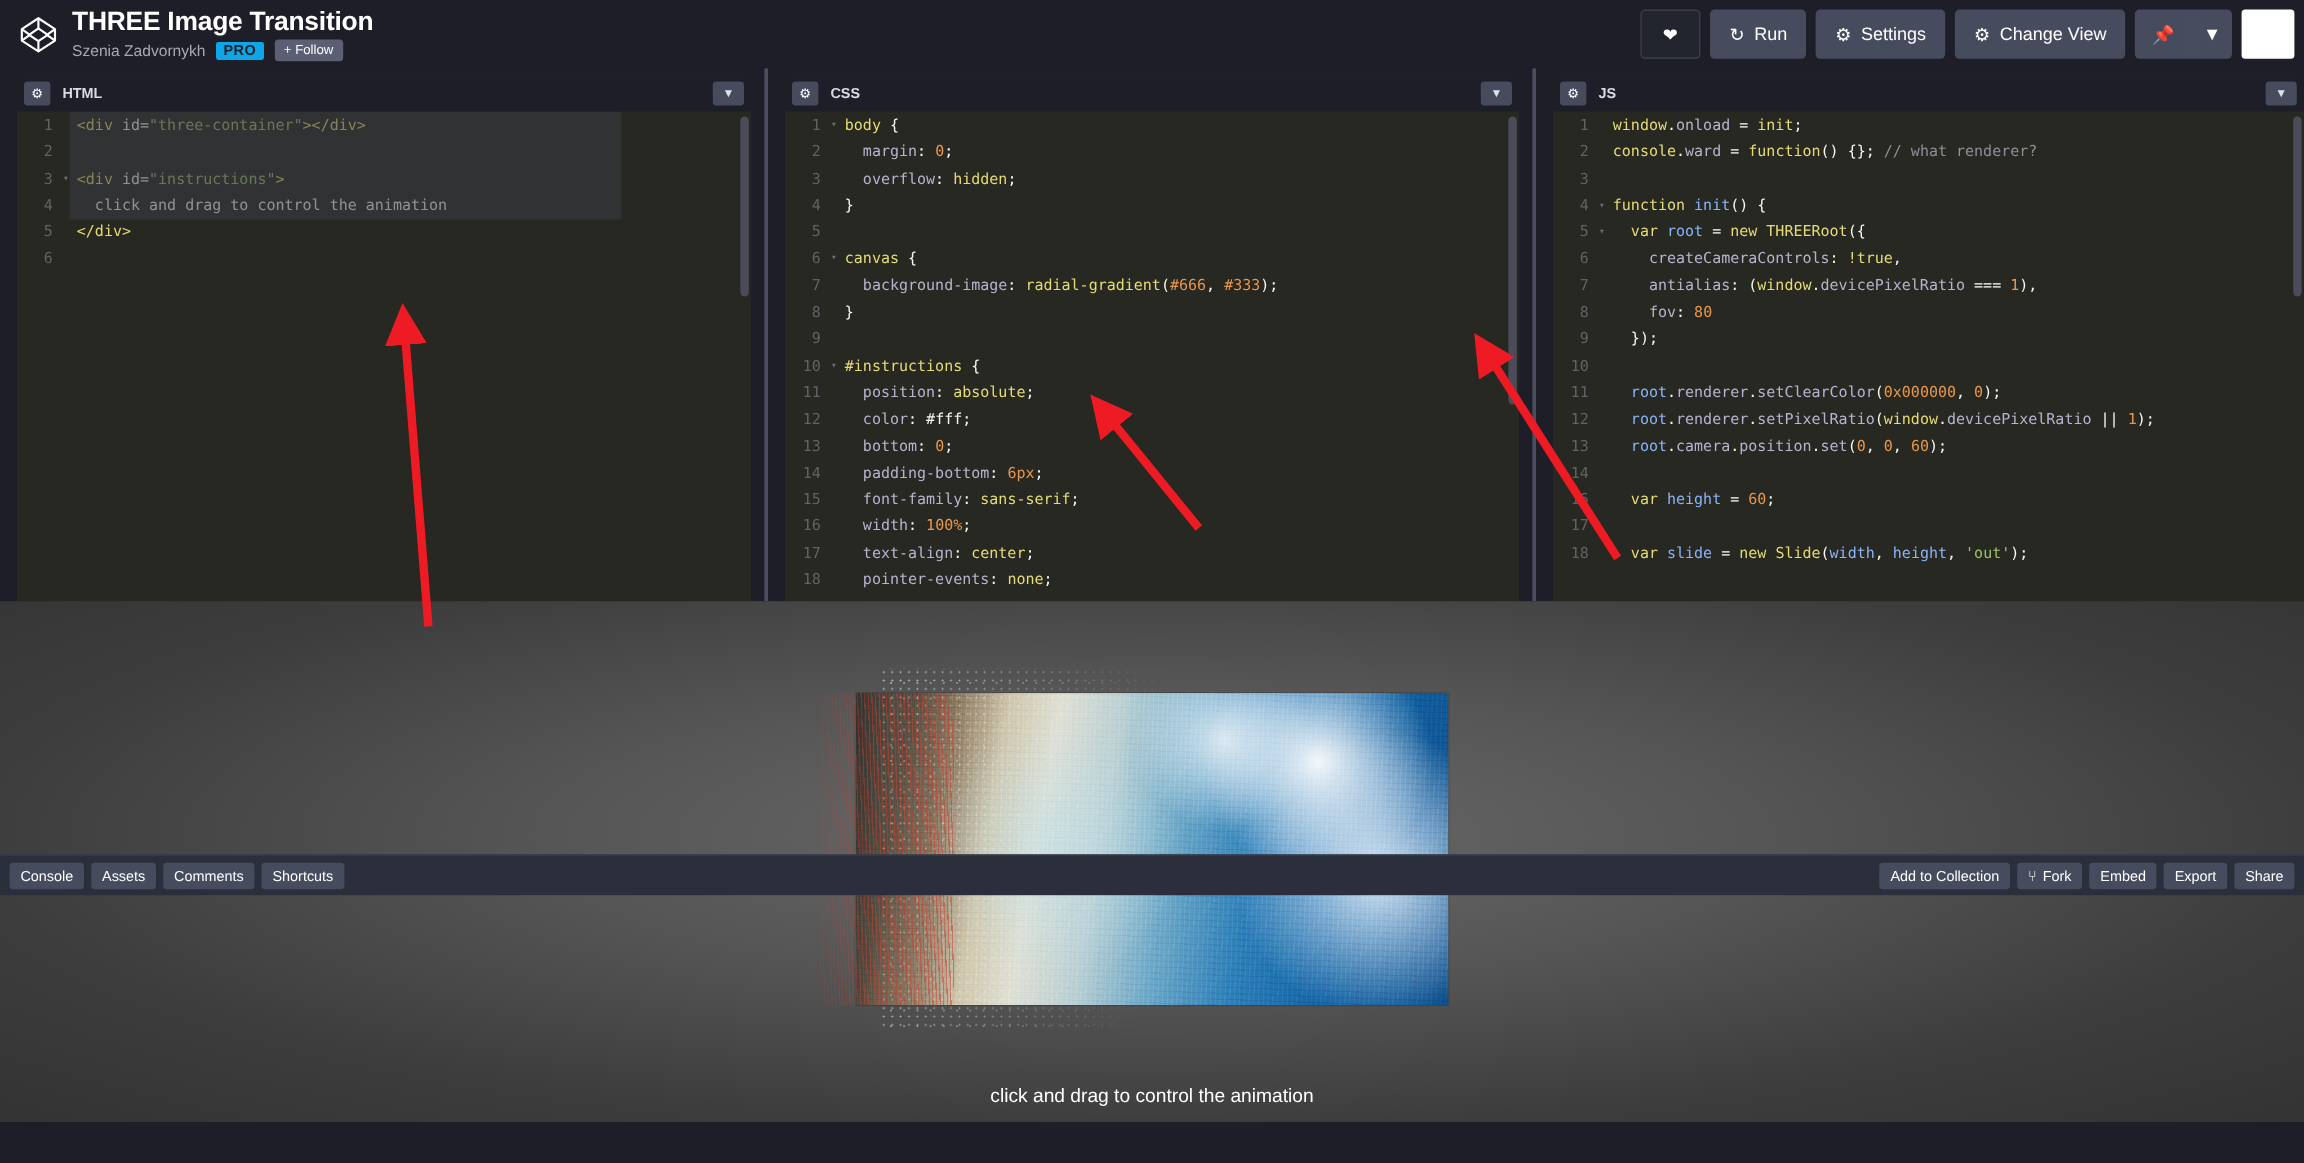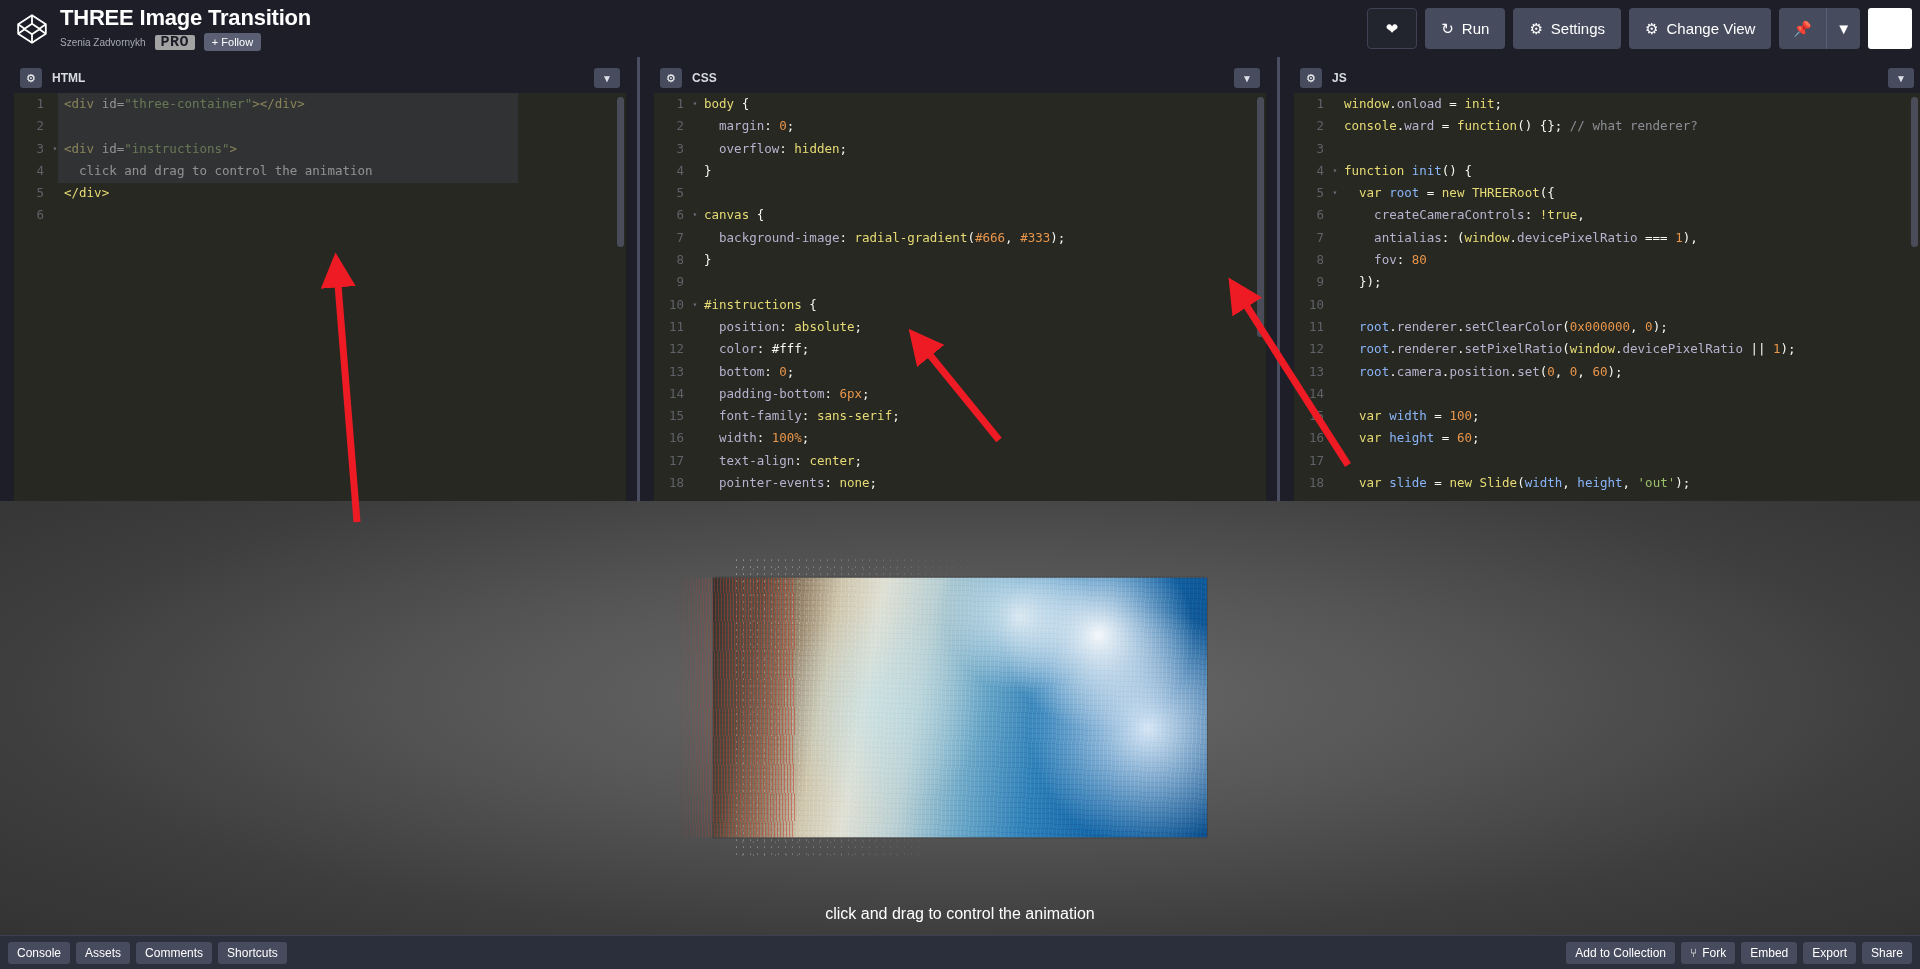--- a/index.html
+++ b/index.html
@@ -2,41 +2,41 @@
 <html><head>
 <meta charset="utf-8">
 <style>
   * { box-sizing: border-box; margin: 0; padding: 0; }
   html, body {
     width: 1920px; height: 969px;
     background: #1d1e27;
     font-family: "Liberation Sans", sans-serif;
     overflow: hidden;
   }
-  #app { position: relative; width: 1920px; height: 969px; }
+  #app { position: relative; width: 1920px; height: 746px; }
 
   
   .header {
     position: absolute; left: 0; top: 0; width: 1920px; height: 57px;
     background: #1d1e27;
     display: flex; align-items: center;
   }
   .logo-box { width: 52px; display: flex; align-items: center; justify-content: center; margin-left: 6px; }
   .logo-box svg { display: block; }
   .title-block { display: flex; flex-direction: column; justify-content: center; margin-left: 2px; }
   .pen-title {
     font-size: 22px; font-weight: bold; color: #ffffff; line-height: 24px;
     letter-spacing: -0.2px;
   }
   .byline { display: flex; align-items: center; margin-top: 3px; }
-  .author { font-size: 10px; color: #a6a8b5; }
+  .author { font-size: 13px; color: #a6a8b5; }
   .pro-badge {
-    margin-left: 9px; background: #a3a3a3; color: #1d1e27;
-    font-size: 15px; font-weight: bold; letter-spacing: 0.4px;
-    padding: 2px 6px 2px 6px; border-radius: 2px; line-height: 11px; font-family: Liberation Mono, monospace;
+    margin-left: 9px; background: #0ea5e9; color: #1d1e27;
+    font-size: 12px; font-weight: bold; letter-spacing: 0.4px;
+    padding: 2px 6px 2px 6px; border-radius: 2px; line-height: 11px;
   }
   .follow-btn {
     margin-left: 9px; background: #5a5f73; color: #ffffff;
     font-size: 11px; padding: 3px 8px; border-radius: 3px; line-height: 12px;
     border: none; cursor: pointer; white-space: nowrap;
   }
   .header-right {
     margin-left: auto; display: flex; align-items: center; gap: 8px;
     padding-right: 8px;
   }
@@ -329,21 +329,20 @@
               <div class="code-line"><span class="ln">5</span><span class="fold">▾</span><span class="ctext"><span class="t-kw">  var </span><span class="t-var">root</span><span class="t-punct"> = </span><span class="t-kw">new </span><span class="t-kw">THREERoot</span><span class="t-punct">({</span></span></div>
               <div class="code-line"><span class="ln">6</span><span class="fold"></span><span class="ctext"><span class="t-fn">    createCameraControls</span><span class="t-punct">: </span><span class="t-kw">!true</span><span class="t-punct">,</span></span></div>
               <div class="code-line"><span class="ln">7</span><span class="fold"></span><span class="ctext"><span class="t-fn">    antialias</span><span class="t-punct">: (</span><span class="t-kw">window</span><span class="t-punct">.</span><span class="t-fn">devicePixelRatio</span><span class="t-punct"> === </span><span class="t-num">1</span><span class="t-punct">),</span></span></div>
               <div class="code-line"><span class="ln">8</span><span class="fold"></span><span class="ctext"><span class="t-fn">    fov</span><span class="t-punct">: </span><span class="t-num">80</span></span></div>
               <div class="code-line"><span class="ln">9</span><span class="fold"></span><span class="ctext"><span class="t-punct">  });</span></span></div>
               <div class="code-line"><span class="ln">10</span><span class="fold"></span><span class="ctext"></span></div>
               <div class="code-line"><span class="ln">11</span><span class="fold"></span><span class="ctext"><span class="t-var">  root</span><span class="t-punct">.</span><span class="t-fn">renderer</span><span class="t-punct">.</span><span class="t-fn">setClearColor</span><span class="t-punct">(</span><span class="t-num">0x000000</span><span class="t-punct">, </span><span class="t-num">0</span><span class="t-punct">);</span></span></div>
               <div class="code-line"><span class="ln">12</span><span class="fold"></span><span class="ctext"><span class="t-var">  root</span><span class="t-punct">.</span><span class="t-fn">renderer</span><span class="t-punct">.</span><span class="t-fn">setPixelRatio</span><span class="t-punct">(</span><span class="t-kw">window</span><span class="t-punct">.</span><span class="t-fn">devicePixelRatio</span><span class="t-punct"> || </span><span class="t-num">1</span><span class="t-punct">);</span></span></div>
               <div class="code-line"><span class="ln">13</span><span class="fold"></span><span class="ctext"><span class="t-var">  root</span><span class="t-punct">.</span><span class="t-fn">camera</span><span class="t-punct">.</span><span class="t-fn">position</span><span class="t-punct">.</span><span class="t-fn">set</span><span class="t-punct">(</span><span class="t-num">0</span><span class="t-punct">, </span><span class="t-num">0</span><span class="t-punct">, </span><span class="t-num">60</span><span class="t-punct">);</span></span></div>
               <div class="code-line"><span class="ln">14</span><span class="fold"></span><span class="ctext"></span></div>
-              <div class="code-line"><span class="ln">15</span><span class="fold"></span><span class="ctext"><span class="t-kw">  var </span><span class="t-var">width</span><span class="t-punct"> = </span><span class="t-num">100</span><span class="t-punct">;</span></span></div>
               <div class="code-line"><span class="ln">16</span><span class="fold"></span><span class="ctext"><span class="t-kw">  var </span><span class="t-var">height</span><span class="t-punct"> = </span><span class="t-num">60</span><span class="t-punct">;</span></span></div>
               <div class="code-line"><span class="ln">17</span><span class="fold"></span><span class="ctext"></span></div>
               <div class="code-line"><span class="ln">18</span><span class="fold"></span><span class="ctext"><span class="t-kw">  var </span><span class="t-var">slide</span><span class="t-punct"> = </span><span class="t-kw">new </span><span class="t-kw">Slide</span><span class="t-punct">(</span><span class="t-var">width</span><span class="t-punct">, </span><span class="t-var">height</span><span class="t-punct">, </span><span class="t-str">'out'</span><span class="t-punct">);</span></span></div>
             </div>
         </div>
         <div class="vscroll short"></div>
       </div>
     </div>
 
     <div class="pane-divider" style="left:637px"></div>

